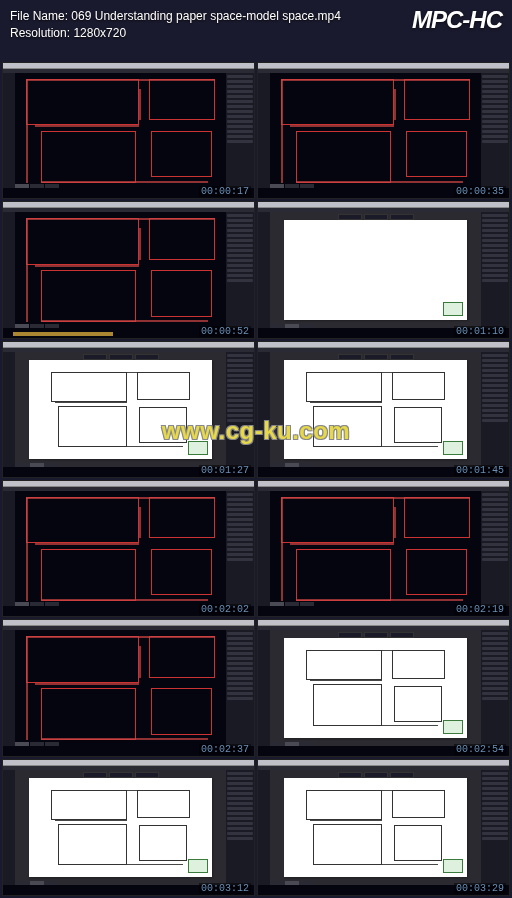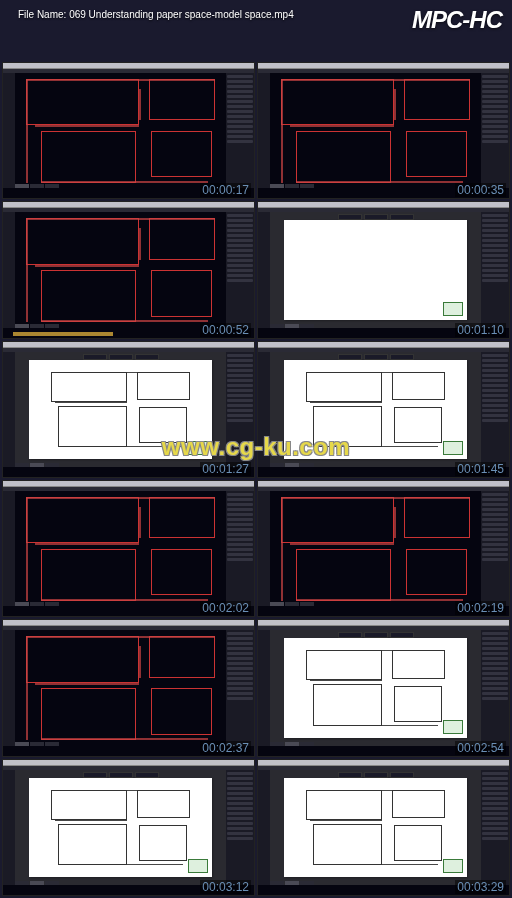--- a/index.html
+++ b/index.html
@@ -6,24 +6,24 @@
     body {
       width: 512px;
       height: 898px;
       background: #1a1a2e;
       font-family: Arial, sans-serif;
       position: relative;
       overflow: hidden;
     }
     .header {
       position: absolute;
-      top: 0; left: 8px; right: 0;
+      top: 0; left: 0; right: 0;
       padding: 8px 10px;
       color: #fff;
-      font-size: 10px;
+      font-size: 12px;
       line-height: 1.4;
       z-index: 10;
       text-shadow: 0 1px 2px rgba(0,0,0,0.8);
     }
     .logo {
       position: absolute;
       top: 6px; right: 10px;
       font-size: 24px;
       font-weight: bold;
       color: #fff;
@@ -111,38 +111,37 @@
     .thumb-status.highlight .cmdline {
       position: absolute;
       left: 10px; bottom: 2px;
       width: 100px; height: 4px;
       background: #d4a83a;
       opacity: 0.8;
     }
     .timestamp {
       position: absolute;
       right: 3px; bottom: 1px;
-      font-size: 12px;
+      font-size: 10px;
       color: #6a8fb5;
-      font-family: Liberation Sans, sans-serif;
+      font-family: Liberation Mono, monospace;
       background: rgba(0,0,0,0.5);
       padding: 0 2px;
     }
     .watermark {
       position: absolute;
       top: 48%; left: 50%;
       transform: translate(-50%, -50%);
       font-size: 24px;
       color: #e6d84a;
       font-weight: bold;
       z-index: 100;
       text-shadow: 1px 1px 0 #888, -1px -1px 0 #888, 1px -1px 0 #888, -1px 1px 0 #888;
       white-space: nowrap;
       letter-spacing: 0.5px;
-      margin-top: 16px;
     }
     .titleblock {
       position: absolute;
       right: 4px; bottom: 4px;
       width: 20px; height: 14px;
       border: 1px solid #3a7a3a;
       background: rgba(200,230,200,0.6);
     }
     .tabs {
       position: absolute;
@@ -156,20 +155,21 @@
     }
     .tab.active { background: #4a4a55; }
     .dark-tabs { position: absolute; top: 2px; left: 50%; transform: translateX(-50%); display: flex; gap: 2px; }
     .dark-tab { width: 24px; height: 6px; background: #1a1a28; border: 1px solid #333; }
   </style>
 </head>
 <body>
 
 <div class="header">
   <div><span>File Name:</span> <span>069 Understanding paper space-model space.mp4</span></div>
+  <div><span>Resolution:</span> <span>1280x720</span></div>
 </div>
 
 <div class="logo">MPC-HC</div>
 
 <div class="grid">
 
 <div class="thumb">
     <div class="thumb-menubar"></div>
     <div class="thumb-toolbar"></div>
     <div class="thumb-sidebar-l"></div>

